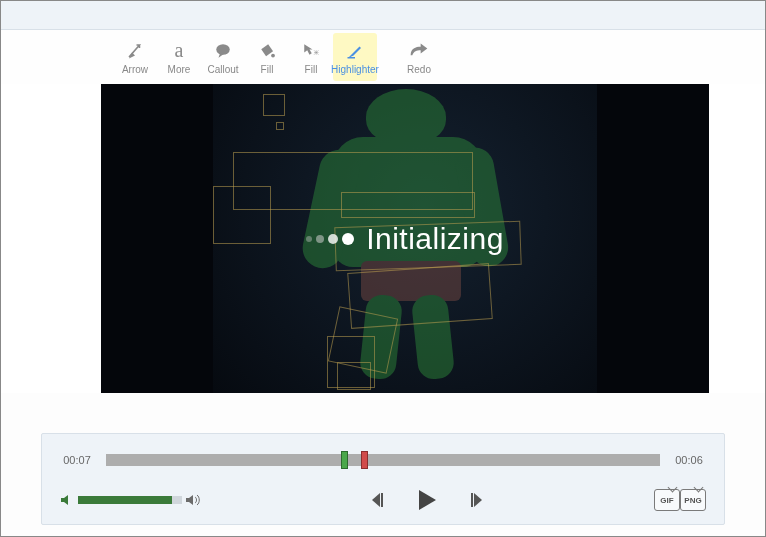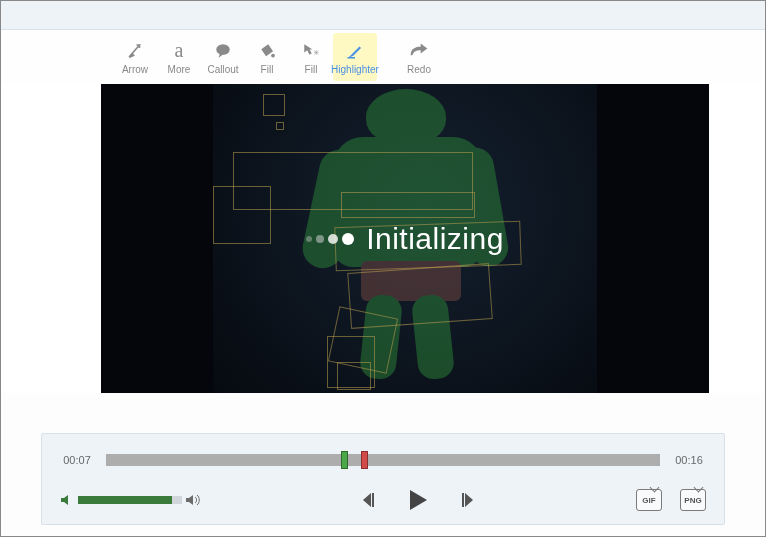--- a/index.html
+++ b/index.html
@@ -62,21 +62,21 @@
 
 .play-row{ display:flex; align-items:center; margin-top:14px; height:28px; }
 .vol-group{ display:flex; align-items:center; gap:4px; }
 .vol-icon{ width:14px; height:14px; display:flex; align-items:center; justify-content:center; cursor:pointer; }
 .vol-track{ width:104px; height:8px; background:#d0d6dc; position:relative; cursor:pointer; }
 .vol-fill{ position:absolute; left:0; top:0; height:100%; background:#3a7a3a; }
 
 .play-group{ flex:1; display:flex; align-items:center; justify-content:center; gap:30px; }
 .pctrl{ cursor:pointer; display:flex; align-items:center; justify-content:center; }
 
-.export-group{ display:flex; align-items:center; gap:18px;text-align:right; }
+.export-group{ display:flex; align-items:center; gap:0;text-align:right; }
 .export-btn{ width:26px; height:22px; border:1px solid #7a7a7a; border-radius:3px; display:flex; align-items:center; justify-content:center; font-size:8px; font-weight:bold; color:#555; position:relative; cursor:pointer; background:#f8fafc; }
 .export-btn::before{ content:""; position:absolute; top:-6px; right:3px; width:6px; height:6px; border-right:1.5px solid #7a7a7a; border-bottom:1.5px solid #7a7a7a; transform:rotate(45deg); }
 
 .gap{ width:20px; }
 </style>
 </head>
 <body>
 
 <div class="header"></div>
 
@@ -179,21 +179,21 @@
 </div>
 
 <div class="controls-area">
   <div class="controls-panel">
     <div class="timeline-row">
       <div class="time-label">00:07</div>
       <div class="timeline-track">
         <div class="trim-start"></div>
         <div class="trim-end"></div>
       </div>
-      <div class="time-label">00:16</div>
+      <div class="time-label">00:06</div>
     </div>
     <div class="play-row">
       <div class="vol-group">
         <div class="vol-icon">
           <svg width="12" height="12" viewBox="0 0 12 12">
               <path d="M0 4 L3 4 L7 1 L7 11 L3 8 L0 8 Z" fill="#3a7a3a"></path>
             </svg>
         </div>
         <div class="vol-track">
           <div class="vol-fill" style="width:90%"></div>

